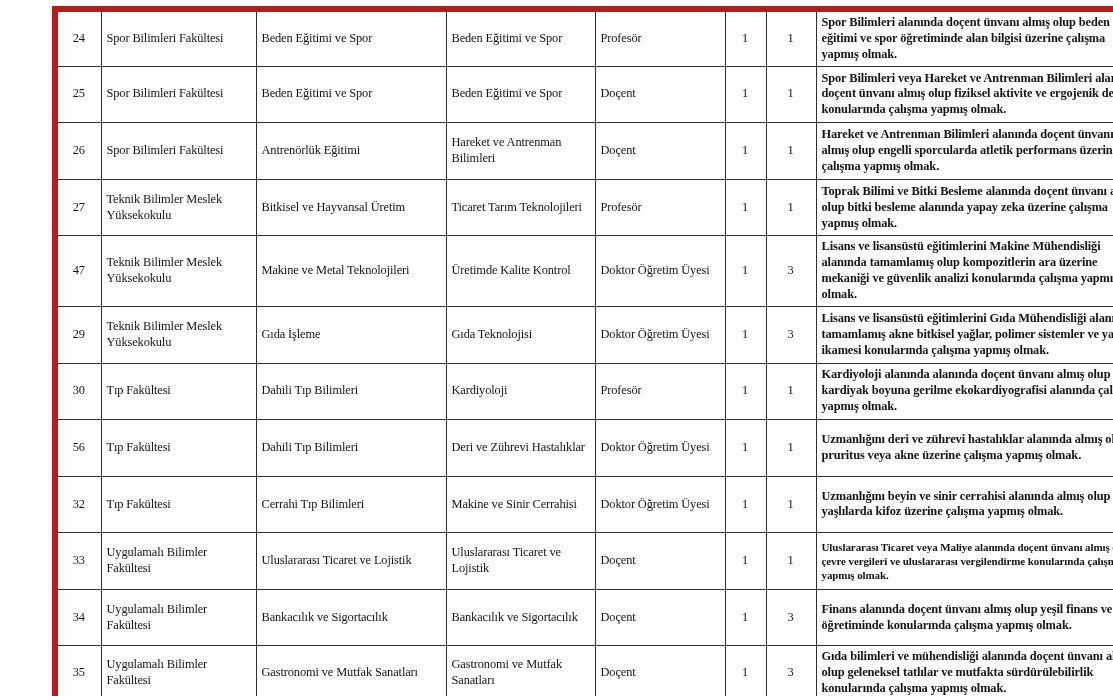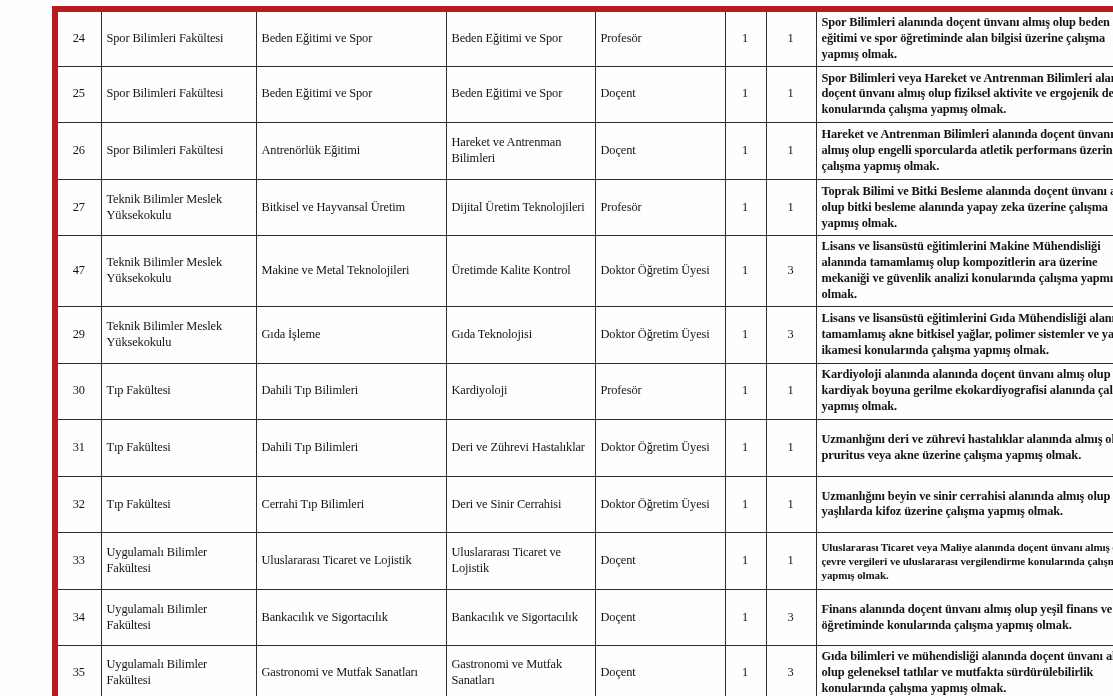--- a/index.html
+++ b/index.html
@@ -100,21 +100,21 @@
           <td class="col-field">Hareket ve Antrenman Bilimleri</td>
           <td class="col-title">Doçent</td>
           <td class="col-n1">1</td>
           <td class="col-n2">1</td>
           <td class="col-description">Hareket ve Antrenman Bilimleri alanında doçent ünvanı almış olup engelli sporcularda atletik performans üzerine çalışma yapmış olmak.</td>
         </tr>
         <tr>
           <td class="col-no">27</td>
           <td class="col-faculty">Teknik Bilimler Meslek Yüksekokulu</td>
           <td class="col-department">Bitkisel ve Hayvansal Üretim</td>
-          <td class="col-field">Dijital Üretim Teknolojileri</td>
+          <td class="col-field">Ticaret Tarım Teknolojileri</td>
           <td class="col-title">Profesör</td>
           <td class="col-n1">1</td>
           <td class="col-n2">1</td>
           <td class="col-description">Toprak Bilimi ve Bitki Besleme alanında doçent ünvanı almış olup bitki besleme alanında yapay zeka üzerine çalışma yapmış olmak.</td>
         </tr>
         <tr>
           <td class="col-no">47</td>
           <td class="col-faculty">Teknik Bilimler Meslek Yüksekokulu</td>
           <td class="col-department">Makine ve Metal Teknolojileri</td>
           <td class="col-field">Üretimde Kalite Kontrol</td>
@@ -137,34 +137,34 @@
           <td class="col-no">30</td>
           <td class="col-faculty">Tıp Fakültesi</td>
           <td class="col-department">Dahili Tıp Bilimleri</td>
           <td class="col-field">Kardiyoloji</td>
           <td class="col-title">Profesör</td>
           <td class="col-n1">1</td>
           <td class="col-n2">1</td>
           <td class="col-description">Kardiyoloji alanında alanında doçent ünvanı almış olup kardiyak boyuna gerilme ekokardiyografisi alanında çalışma yapmış olmak.</td>
         </tr>
         <tr>
-          <td class="col-no">31</td>
+          <td class="col-no">56</td>
           <td class="col-faculty">Tıp Fakültesi</td>
           <td class="col-department">Dahili Tıp Bilimleri</td>
           <td class="col-field">Deri ve Zührevi Hastalıklar</td>
           <td class="col-title">Doktor Öğretim Üyesi</td>
           <td class="col-n1">1</td>
           <td class="col-n2">1</td>
           <td class="col-description">Uzmanlığını deri ve zührevi hastalıklar alanında almış olup pruritus veya akne üzerine çalışma yapmış olmak.</td>
         </tr>
         <tr>
           <td class="col-no">32</td>
           <td class="col-faculty">Tıp Fakültesi</td>
           <td class="col-department">Cerrahi Tıp Bilimleri</td>
-          <td class="col-field">Deri ve Sinir Cerrahisi</td>
+          <td class="col-field">Makine ve Sinir Cerrahisi</td>
           <td class="col-title">Doktor Öğretim Üyesi</td>
           <td class="col-n1">1</td>
           <td class="col-n2">1</td>
           <td class="col-description">Uzmanlığını beyin ve sinir cerrahisi alanında almış olup yaşlılarda kifoz üzerine çalışma yapmış olmak.</td>
         </tr>
         <tr>
           <td class="col-no">33</td>
           <td class="col-faculty">Uygulamalı Bilimler Fakültesi</td>
           <td class="col-department">Uluslararası Ticaret ve Lojistik</td>
           <td class="col-field">Uluslararası Ticaret ve Lojistik</td>

